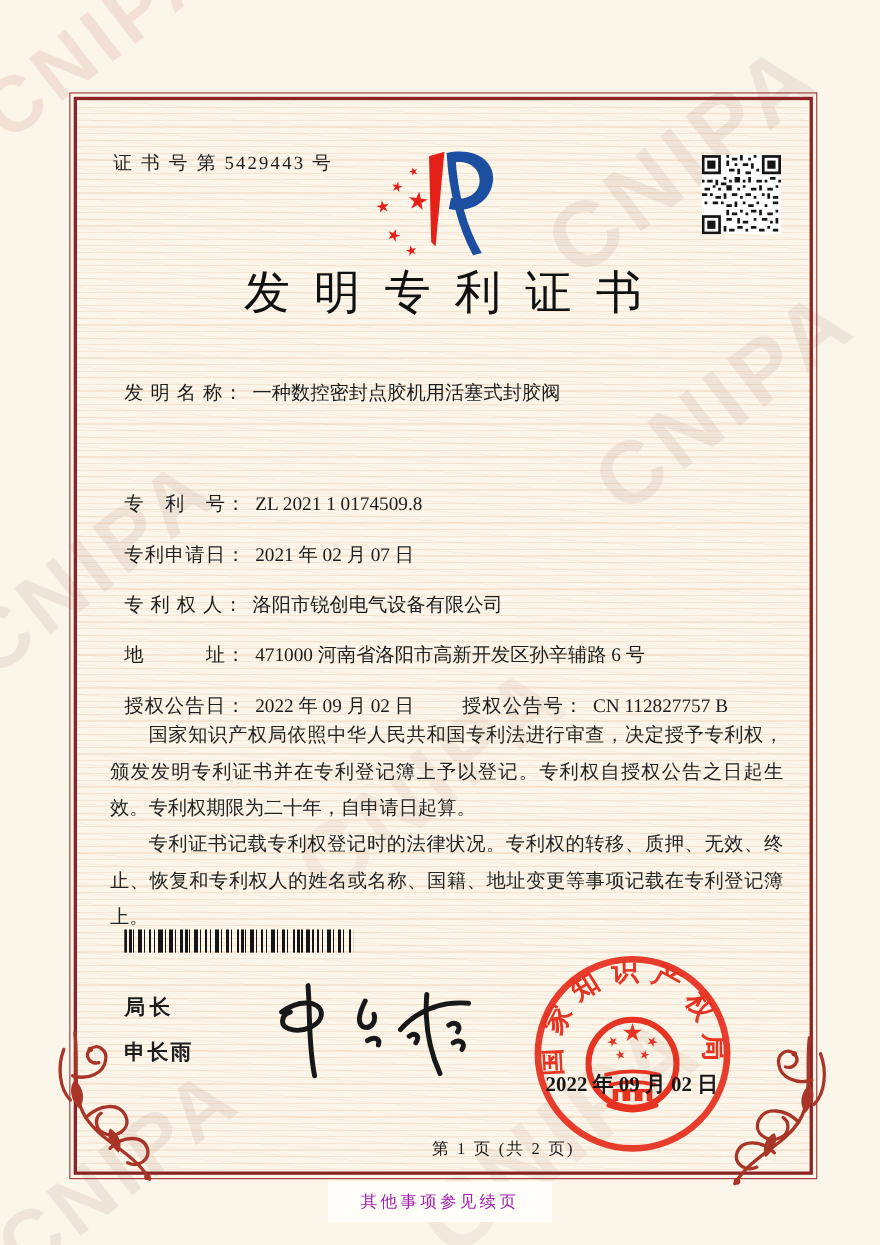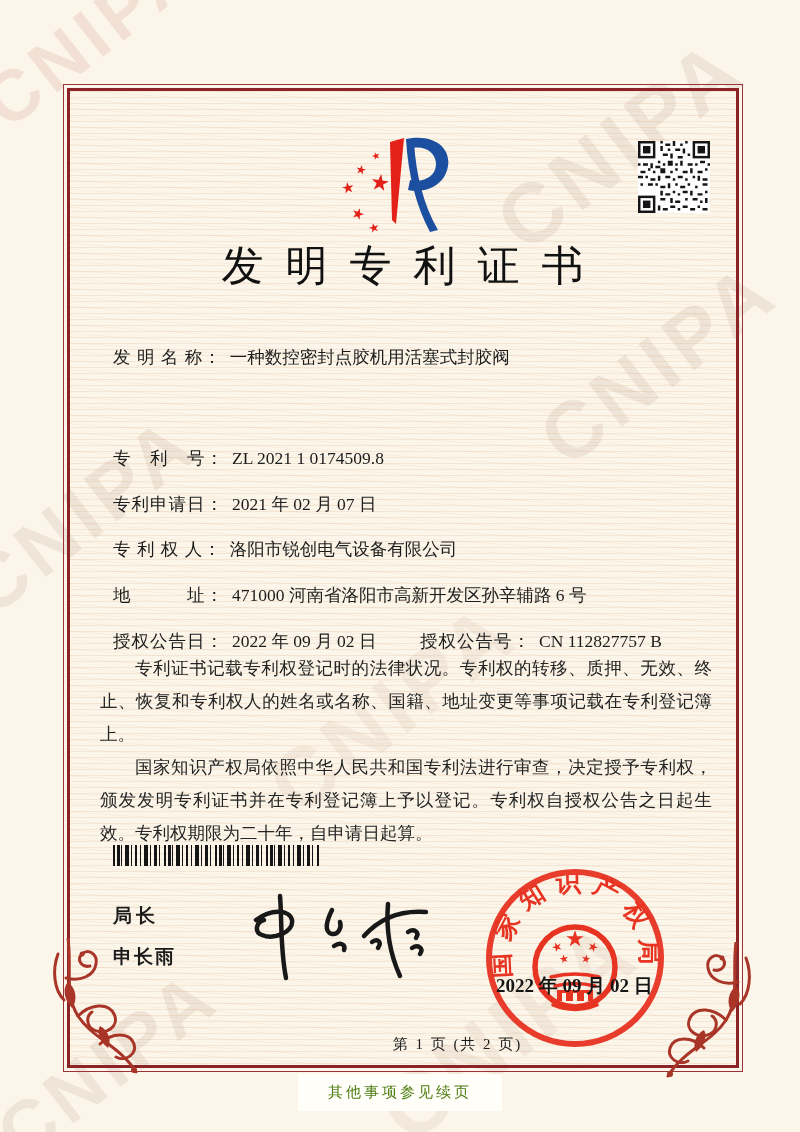--- a/index.html
+++ b/index.html
@@ -68,40 +68,41 @@
   .seal-date{
     position:absolute;left:496px;top:973px;font-size:19px;font-weight:700;
     color:#151515;white-space:nowrap;z-index:5;
   }
   .flourish{position:absolute;width:120px;height:140px;z-index:2;}
   .flourish.bl{left:38px;top:938px;}
   .flourish.br{left:646px;top:942px;transform:scaleX(-1);}
   .page-number{position:absolute;left:67px;top:1035px;width:781px;text-align:center;font-size:15px;letter-spacing:2px;z-index:3;}
   .note{
     position:absolute;left:50%;top:1074px;transform:translateX(-50%);
-    background:#fffef9;padding:9px 30px;font-size:15px;letter-spacing:3px;color:#4d7c0f;z-index:3;white-space:nowrap;
+    background:#fffef9;padding:9px 30px;font-size:15px;letter-spacing:3px;color:#a21caf;z-index:3;white-space:nowrap;
   }
 </style>
 </head>
 <body>
 
 <div class="page">
 
   <div class="wm pink" style="left:-34px;top:-6px;font-size:72px;">CNIPA</div>
   <div class="wm" style="left:478px;top:96px;font-size:84px;">CNIPA</div>
   <div class="wm" style="left:522px;top:318px;font-size:80px;">CNIPA</div>
   <div class="wm" style="left:-52px;top:470px;font-size:78px;">CNIPA</div>
   <div class="wm" style="left:250px;top:660px;font-size:84px;color:rgba(186,158,138,0.13);">CNIPA</div>
   <div class="wm" style="left:360px;top:980px;font-size:88px;color:rgba(186,158,138,0.15);">CNIPA</div>
   <div class="wm" style="left:-20px;top:1022px;font-size:74px;">CNIPA</div>
 
   <div class="frame">
     <div class="frame-inner"></div>
   </div>
 
+  <div class="cert-no">证 书 号 第 5429443 号</div>
 
   <svg class="logo" viewBox="0 0 118 98">
     <defs>
       <polygon id="star-a" fill="#e32119" points="0,-1 0.2245,-0.309 0.951,-0.309 0.3633,0.118 0.5878,0.809 0,0.382 -0.5878,0.809 -0.3633,0.118 -0.951,-0.309 -0.2245,-0.309"></polygon>
     </defs>
     <path fill="#1d4fa0" d="M70,3 C98,-3 115,12 112,30 C109,50 88,58 72,54 L74,44 C88,47 100,40 100,28 C100,15 86,8 73,13 Z"></path>
     <path fill="#1d4fa0" d="M70,3 L78,6 C80,40 88,70 102,94 L94,96 C80,70 72,38 70,3 Z"></path>
     <path fill="#e32119" d="M54,6 L68,2 L60,88 L56,84 Z"></path>
     <use href="#star-a" transform="translate(40,20) scale(4) rotate(-18)"></use>
     <use href="#star-a" transform="translate(25,34) scale(5) rotate(12)"></use>
@@ -149,22 +150,22 @@
     <span class="lab">地　　　址：</span><span class="val">471000 河南省洛阳市高新开发区孙辛辅路 6 号</span>
   </div>
   <div class="row" style="top:629px;">
     <span class="lab">授权公告日：</span><span class="val">2022 年 09 月 02 日</span>
     <span class="g2">
       <span class="lab">授权公告号：</span><span class="val">CN 112827757 B</span>
     </span>
   </div>
 
   <div class="body-text">
+    <p>国家知识产权局依照中华人民共和国专利法进行审查，决定授予专利权，颁发发明专利证书并在专利登记簿上予以登记。专利权自授权公告之日起生效。专利权期限为二十年，自申请日起算。</p>
     <p>专利证书记载专利权登记时的法律状况。专利权的转移、质押、无效、终止、恢复和专利权人的姓名或名称、国籍、地址变更等事项记载在专利登记簿上。</p>
-    <p>国家知识产权局依照中华人民共和国专利法进行审查，决定授予专利权，颁发发明专利证书并在专利登记簿上予以登记。专利权自授权公告之日起生效。专利权期限为二十年，自申请日起算。</p>
   </div>
 
   <div class="barcode"></div>
 
   <div class="signer-title">局长</div>
   <div class="signer-name">申长雨</div>
   <svg class="signature" viewBox="0 0 210 100">
     <g stroke="#181818" fill="none" stroke-width="4.5" stroke-linecap="round" stroke-linejoin="round">
       <path d="M28,32 C44,20 62,22 64,32 C66,44 46,52 34,47 C26,44 28,34 36,32"></path>
       <path d="M52,8 C54,30 52,60 58,90"></path>

